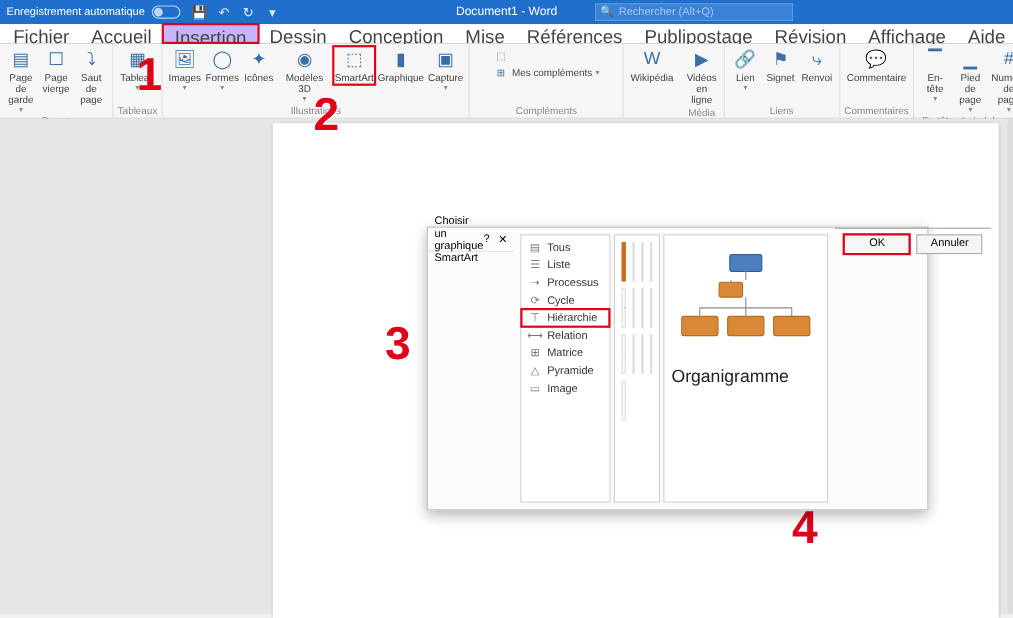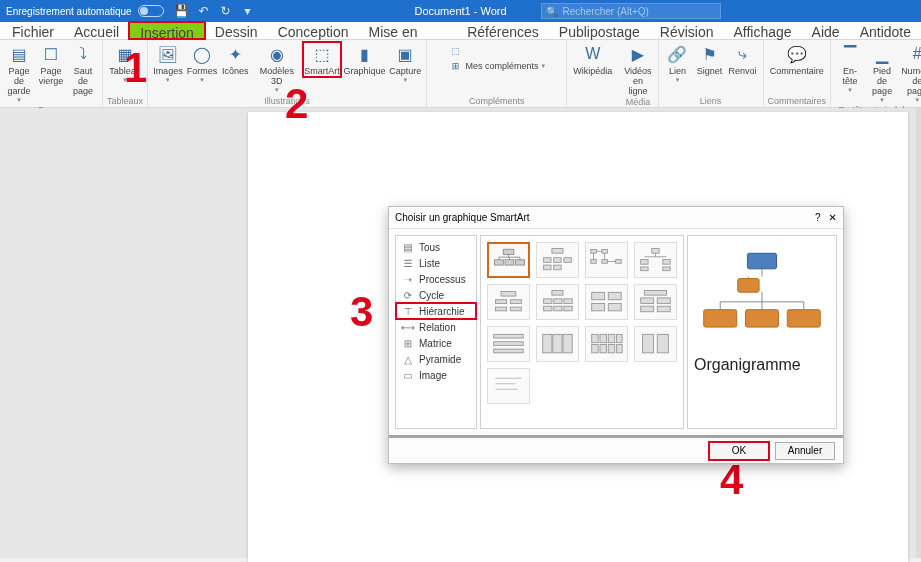--- a/index.html
+++ b/index.html
@@ -42,24 +42,24 @@
     background: #3a82d5; border: 1px solid #5c9be0;
     display: flex; align-items: center; padding: 0 4px;
     color: #a7c9ef; font-size: 10px;
   }
   .search-box .sicon { margin-right: 4px; }
 
   
   .tabs {
     height: 18px; background: #fff; border-bottom: 1px solid #d7d7d7;
     display: flex; align-items: stretch; padding-left: 2px;
-    font-size: 14px;
+    font-size: 17px;
   }
   .tab { padding: 2px 10px 0; cursor: pointer; color:#444; }
-  .tab.active { background:#84cc16; border: 1px solid #d7d7d7; border-bottom:1px solid #fff; }
+  .tab.active { background:#c4b5fd; border: 1px solid #d7d7d7; border-bottom:1px solid #fff; }
   .tab.highlighted { outline:2px solid #df0019; outline-offset:-1px; }
 
   
   .ribbon {
     background: #f6f6f6; border-bottom: 1px solid #d7d7d7;
     height: 68px; display: flex; font-size: 10px; position:relative;
   }
   .group {
     border-right: 1px solid #e1e1e1; padding: 2px 4px 0;
     display: flex; flex-direction: column; justify-content: space-between;
@@ -98,21 +98,21 @@
     position:absolute; color:#df0019; font-family: Arial Black, Arial, sans-serif;
     font-weight: 900; font-size: 42px; text-shadow: 1px 1px 0 #fff;
     pointer-events: none;
   }
 
   
   .dialog {
     position: absolute; left: 388px; top: 206px;
     width: 456px; height: 258px; background: #fcfcfc;
     border: 1px solid #bfbfbf; box-shadow: 0 4px 12px rgba(0,0,0,0.3);
-    display: flex; flex-direction: column;
+    display: flex; flex-direction: row;
     font-size: 10px;
   }
   .dlg-titlebar {
     height: 22px; display:flex; align-items:center; padding: 0 6px;
     justify-content: space-between; border-bottom: 1px solid #e4e4e4;
   }
   .dlg-titlebar .right { display:flex; gap:8px; }
   .dlg-body { flex:1; display:flex; padding:6px; gap:3px; }
   .cat-list {
     width: 82px; border:1px solid #cfcfcf; background:#fff;
@@ -141,21 +141,21 @@
     width: 150px; border:1px solid #cfcfcf; background:#fff;
     display:flex; flex-direction:column; padding:6px;
   }
   .preview-img { flex:0 0 110px; display:flex; align-items:center; justify-content:center; }
   .preview-img svg { width: 100%; height: 100%; }
   .preview-title { font-size:16px; color:#222; margin-top:4px; }
   .preview-desc { font-size:9px; color:#555; margin-top:3px; line-height:1.2; }
 
   .dlg-footer {
     height: 28px; display:flex; justify-content:flex-end; align-items:center;
-    gap:6px; padding: 0 8px; border-top:3px solid #a3a3a3;
+    gap:6px; padding: 0 8px; border-top:1px solid #a3a3a3;
   }
   .dlg-btn {
     width: 60px; height: 18px; border:1px solid #adadad; background:#f5f5f5;
     font-size:10px; cursor:pointer; display:flex; align-items:center; justify-content:center;
   }
   .dlg-btn.primary { border:1px solid #6b9ed6; }
   .dlg-btn.highlighted-red { outline:2px solid #df0019; outline-offset:-1px; }
 
   .scrollbar-v { position:absolute; right:0; top:108px; bottom:4px; width:5px; background:#dcdcdc; }
 </style>

